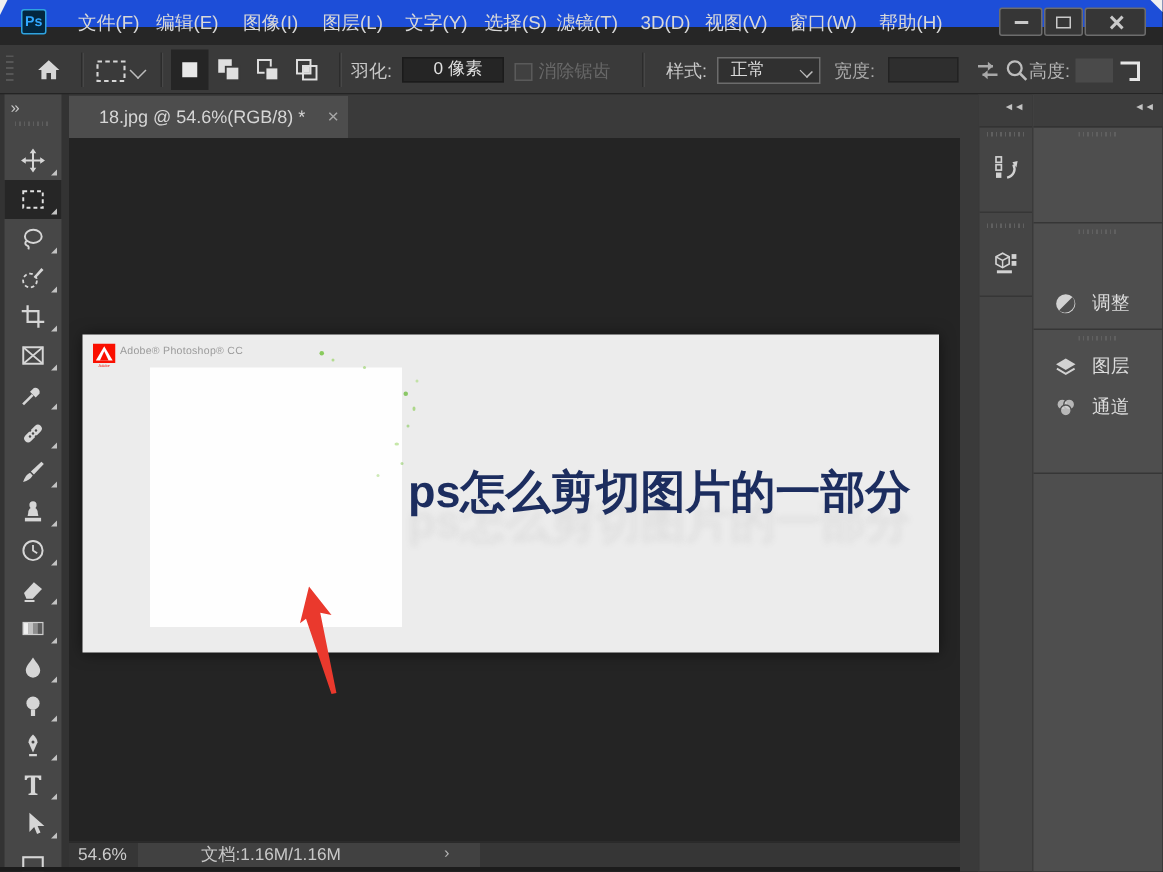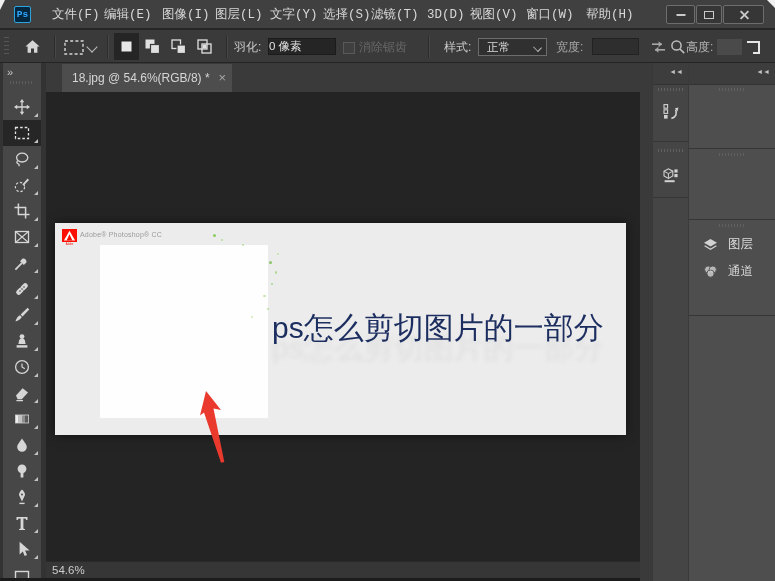--- a/index.html
+++ b/index.html
@@ -4,21 +4,21 @@
 <style>
   html,body{margin:0;padding:0;}
   body{width:775px;height:581px;overflow:hidden;background:#262626;
        font-family:"Liberation Sans","DejaVu Sans",sans-serif;
        -webkit-font-smoothing:antialiased;}
   .app{position:absolute;top:0;left:0;width:775px;height:581px;background:#262626;}
   .abs{position:absolute;}
   svg{display:block;}
 
   
-  .menubar{position:absolute;top:0;left:0;width:775px;height:28px;background:#404040;font-family:Liberation Mono, monospace;}
+  .menubar{position:absolute;top:0;left:0;width:775px;height:18px;background:#1d4ed8;}
   .ps-logo{position:absolute;left:14px;top:6px;width:15px;height:15px;background:#03273f;
            border:1.5px solid #2fa3e0;border-radius:2px;color:#31a8ff;font-size:9.5px;
            font-weight:bold;text-align:center;line-height:15px;}
   .menu-item{position:absolute;top:0;height:30px;line-height:31px;color:#d8d8d8;font-size:12.5px;}
   .mi0{left:52px}.mi1{left:104px}.mi2{left:162px}.mi3{left:215px}.mi4{left:270px}
   .mi5{left:323px}.mi6{left:371px}.mi7{left:427px}.mi8{left:470px}.mi9{left:526px}.mi10{left:586px}
   .winbtn{position:absolute;top:5px;height:17px;border:1px solid #6d6d6d;border-radius:2px;
           background:#363636;}
   .winbtn-min{left:666px;width:27px}.winbtn-max{left:696px;width:24px}.winbtn-close{left:723px;width:39px}
   .glyph-min{position:absolute;left:50%;top:50%;width:9px;height:2px;background:#c9c9c9;transform:translate(-50%,-50%);}
@@ -32,21 +32,21 @@
      border-right:8px solid #f0f0f0;border-bottom:8px solid transparent;}
 
   
   .optionsbar{position:absolute;top:30px;left:0;width:775px;height:33px;background:#3a3a3a;
               border-bottom:1px solid #242424;box-sizing:border-box;}
   .ob-grip{position:absolute;left:4px;top:7px;width:5px;height:19px;
            background:repeating-linear-gradient(180deg,#565656 0 1px,#30303000 1px 4px);}
   .ob-sep{position:absolute;top:5px;width:1px;height:23px;background:#2c2c2c;border-right:1px solid #474747;}
   .ob-label{position:absolute;top:0;height:33px;line-height:34px;font-size:12px;color:#c9c9c9;}
   .ob-input{position:absolute;top:8px;height:17px;background:#252525;border:1px solid #1b1b1b;
-            box-sizing:border-box;color:#e2e2e2;font-size:11.5px;line-height:15px;padding-left:0;}
+            box-sizing:border-box;color:#e2e2e2;font-size:11.5px;line-height:15px;padding-left:20px;}
   .mode-btn{position:absolute;top:3px;width:25px;height:27px;display:flex;align-items:center;justify-content:center;}
   .mode-btn.active{background:#252525;}
   .checkbox{position:absolute;left:343px;top:12px;width:10px;height:10px;background:#404040;border:1px solid #5a5a5a;}
   .ob-disabled{color:#686868;}
   .ob-select{position:absolute;left:478px;top:8px;width:69px;height:18px;background:#303030;
              border:1px solid #6c6c6c;box-sizing:border-box;color:#dadada;font-size:11.5px;
              line-height:16px;padding-left:8px;}
   .ob-select .chev{position:absolute;right:5px;top:6px;width:6px;height:6px;border-right:1.4px solid #bdbdbd;
                    border-bottom:1.4px solid #bdbdbd;transform:rotate(45deg) scale(1,.8);margin-top:-1px;}
   .height-box{position:absolute;left:717px;top:9px;width:25px;height:16px;background:#4a4a4a;}
@@ -59,38 +59,38 @@
   .tb-expand{position:absolute;left:4px;top:3px;color:#c7c7c7;font-size:11px;letter-spacing:-2px;}
   .tb-grip{position:absolute;left:7px;top:18px;width:24px;height:3px;
            background:repeating-linear-gradient(90deg,#5d5d5d 0 1px,transparent 1px 3px);}
   .tool{position:absolute;left:0;width:38px;height:26px;display:flex;align-items:center;justify-content:center;}
   .tool.selected{background:#262626;}
   .tool .fly{position:absolute;right:3px;bottom:3px;width:0;height:0;
              border-left:4px solid transparent;border-bottom:4px solid #c3c3c3;}
 
   
   .tabstrip{position:absolute;left:46px;top:63px;width:594px;height:29px;background:#3a3a3a;box-sizing:border-box;}
-  .doc-tab{position:absolute;left:0;top:1px;width:170px;height:28px;background:#4d4d4d;
-           color:#d6d6d6;font-size:12px;line-height:28px;padding-left:10px;box-sizing:border-box;margin-left:16px;}
+  .doc-tab{position:absolute;left:0;top:1px;width:186px;height:28px;background:#4d4d4d;
+           color:#d6d6d6;font-size:12px;line-height:28px;padding-left:20px;box-sizing:border-box;}
   .doc-tab .closex{position:absolute;right:6px;top:0;color:#a6a6a6;font-size:13px;}
   .pasteboard{position:absolute;left:46px;top:92px;width:594px;height:469px;background:#242424;overflow:hidden;}
   .statusbar{position:absolute;left:46px;top:561px;width:594px;height:17px;background:#363636;
              border-top:1px solid #2a2a2a;box-sizing:border-box;}
   .status-zoom{position:absolute;left:6px;top:0;color:#cccccc;font-size:11.5px;line-height:16px;}
   .status-doc-seg{position:absolute;left:46px;top:0;width:228px;height:16px;background:#414141;}
   .status-doc{position:absolute;left:42px;top:0;color:#c8c8c8;font-size:11.5px;line-height:16px;}
   .status-chey{position:absolute;left:204px;top:0;color:#b5b5b5;font-size:11px;line-height:15px;}
   .bottomstrip{position:absolute;left:0;top:578px;width:640px;height:3px;background:#1c1c1c;}
 
   
   .document{position:absolute;left:9px;top:131px;width:571px;height:212px;background:#ececec;
             box-shadow:0 0 10px rgba(0,0,0,0.55);overflow:hidden;}
   .brand-text{position:absolute;left:25px;top:8px;font-size:7px;color:#9a9a9a;letter-spacing:.2px;}
   .white-rect{position:absolute;left:45px;top:22px;width:168px;height:173px;background:#fefefe;}
-  .headline{position:absolute;left:217px;top:85px;font-size:30px;font-weight:normal;color:#1c2d5f;
+  .headline{position:absolute;left:217px;top:85px;font-size:30px;font-weight:bold;color:#1c2d5f;
             letter-spacing:0;white-space:nowrap;text-shadow:0 20px 4px rgba(120,120,120,0.10);}
   .speck{position:absolute;border-radius:50%;}
 
   
   .dock-gutter{position:absolute;left:640px;top:63px;width:12px;height:518px;background:#3a3a3a;}
   .icon-col{position:absolute;left:652px;top:63px;width:36px;height:518px;background:#454545;border-left:1px solid #393939;box-sizing:border-box;}
   .panel-col{position:absolute;left:688px;top:63px;width:87px;height:518px;background:#4e4e4e;border-left:1px solid #3a3a3a;box-sizing:border-box;}
   .dock-header{position:absolute;left:0;top:0;width:100%;height:22px;background:#3d3d3d;border-bottom:1px solid #333;box-sizing:border-box;}
   .collapse{position:absolute;right:5px;top:5px;color:#c2c2c2;font-size:7px;letter-spacing:0;}
   .dock-grip{position:absolute;left:50%;transform:translateX(-50%);width:26px;height:3px;
@@ -406,20 +406,24 @@
       <div class="speck" style="left:222px;top:30px;width:2px;height:2px;background:#9ad862;opacity:.5;"></div>
       <span class="headline">ps怎么剪切图片的一部分</span>
     </div>
     <svg class="abs" style="left:144px;top:293px;" width="42" height="82" viewBox="0 0 42 82">
       <polygon points="16,6 31,25 23.5,23.5 34.3,77 31,77.7 14,27.5 10,30.5" fill="#ea392d"></polygon>
     </svg>
   </div>
 
   <div class="statusbar">
     <span class="status-zoom">54.6%</span>
+    <div class="status-doc-seg">
+      <span class="status-doc">文档:1.16M/1.16M</span>
+      <span class="status-chey">›</span>
+    </div>
   </div>
   <div class="bottomstrip"></div>
 
   <div class="dock-gutter"></div>
 
   <div class="icon-col">
     <div class="dock-header">
       <span class="collapse">◄◄</span>
     </div>
     <div class="dock-grip" style="top:25px;"></div>
@@ -448,20 +452,27 @@
 
   <div class="panel-col">
     <div class="dock-header">
       <span class="collapse">◄◄</span>
     </div>
     <div class="dock-grip" style="top:25px;"></div>
 
     <div class="dock-sep" style="top:85px;"></div>
     <div class="dock-grip" style="top:90px;"></div>
 
+    <div class="panel-tab" style="top:126px;">
+      <svg class="pt-icon" viewBox="0 0 17 17">
+        <circle cx="8.5" cy="8.5" r="6.4" fill="#d2d2d2"></circle>
+        <path d="M4 13 A6.4 6.4 0 0 0 13 4 Z" fill="#4e4e4e"></path>
+      </svg>
+      <span class="pt-label">调整</span>
+    </div>
     <div class="dock-sep" style="top:156px;"></div>
     <div class="dock-grip" style="top:161px;"></div>
 
     <div class="panel-tab" style="top:195px;">
       <svg class="pt-icon" viewBox="0 0 17 17">
         <circle cx="6.2" cy="6.6" r="3.6" fill="#d2d2d2" fill-opacity=".8" stroke="#4e4e4e" stroke-width=".9"></circle>
         <circle cx="10.8" cy="6.6" r="3.6" fill="#d2d2d2" fill-opacity=".8" stroke="#4e4e4e" stroke-width=".9"></circle>
         <circle cx="8.5" cy="10.6" r="3.6" fill="#d2d2d2" fill-opacity=".8" stroke="#4e4e4e" stroke-width=".9"></circle>
       </svg>
       <span class="pt-label">通道</span>

